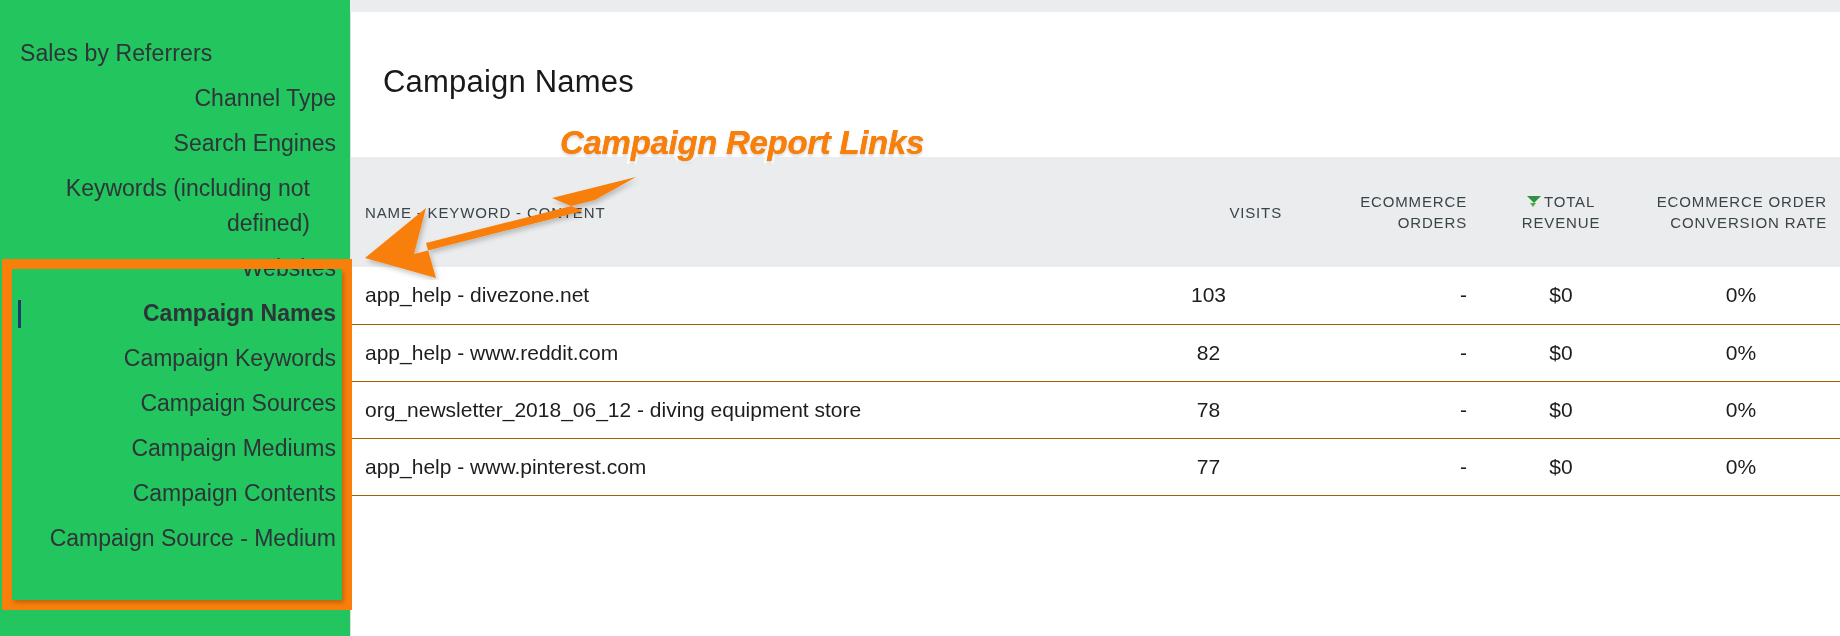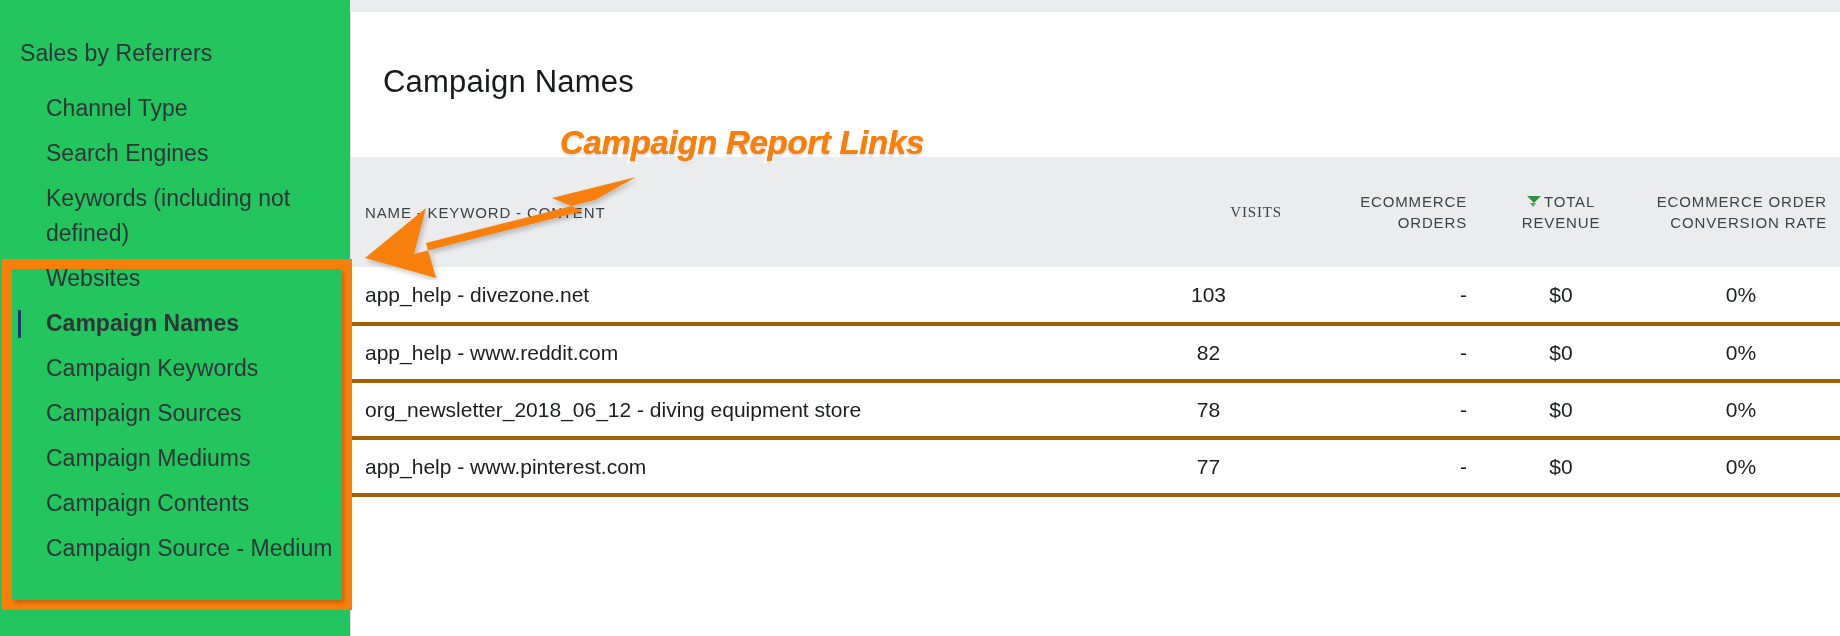--- a/index.html
+++ b/index.html
@@ -16,22 +16,23 @@
     position: absolute; left: 0; top: 0;
     width: 350px; height: 636px;
     background: #22c55e;
   }
   #sidebar-title {
     position: absolute; left: 20px; top: 40px;
     font-size: 23px; color: #2e3538; letter-spacing: .1px;
     white-space: nowrap;
   }
   #nav-list {
-    position: absolute; left: 0; top: 86px; width: 350px;
+    position: absolute; left: 0; top: 76px; width: 350px;
     list-style: none;
+    text-align: right;
   }
   .nav-item {
     font-size: 23px; color: #2e3538;
     padding: 5px 14px 5px 46px;
     line-height: 35px;
     position: relative;
     white-space: nowrap;
     cursor: pointer;
   }
   .nav-item.wrap { white-space: normal; padding-right: 40px; line-height: 35px; }
@@ -79,21 +80,21 @@
   #table thead tr { background: #eaecee; height: 110px; }
   #table th {
     font-size: 15px; font-weight: normal; color: #3a4448;
     letter-spacing: .85px;
     vertical-align: middle;
     line-height: 21px;
     padding: 0 14px;
   }
   th.col-name { text-align: left; padding-left: 32px; }
   th.num { text-align: right; }
-  th.col-visits   { width: 175px; font-family: Liberation Serif, serif; }
+  th.col-visits   { width: 175px; }
   th.col-orders   { width: 185px; }
   th.col-revenue  { width: 160px; text-align: center; }
   th.col-convrate { width: 200px; }
   .sort-icon {
     display: inline-block; position: relative;
     width: 14px; height: 14px; vertical-align: -2px;
     margin-right: 3px;
   }
   .sort-icon .t-big {
     position: absolute; left: 0; top: 1px;
@@ -105,21 +106,21 @@
   .sort-icon .t-small {
     position: absolute; left: 3.5px; top: 8px;
     width: 0; height: 0;
     border-left: 3.5px solid transparent;
     border-right: 3.5px solid transparent;
     border-top: 4px solid #49ae4f;
   }
   #table tbody tr {
     height: 57px;
     background: #ffffff;
-    border-bottom: 4px solid #a16207;
+    border-bottom: 1px solid #a16207;
   }
   #table tbody td {
     font-size: 21px; color: #1b1d1f;
     vertical-align: middle;
     padding: 0 14px;
     white-space: nowrap;
   }
   td.cell-name { text-align: left; padding-left: 32px; }
   td.num { text-align: center; }
   td.dash { text-align: right; color: #1b1d1f; }

